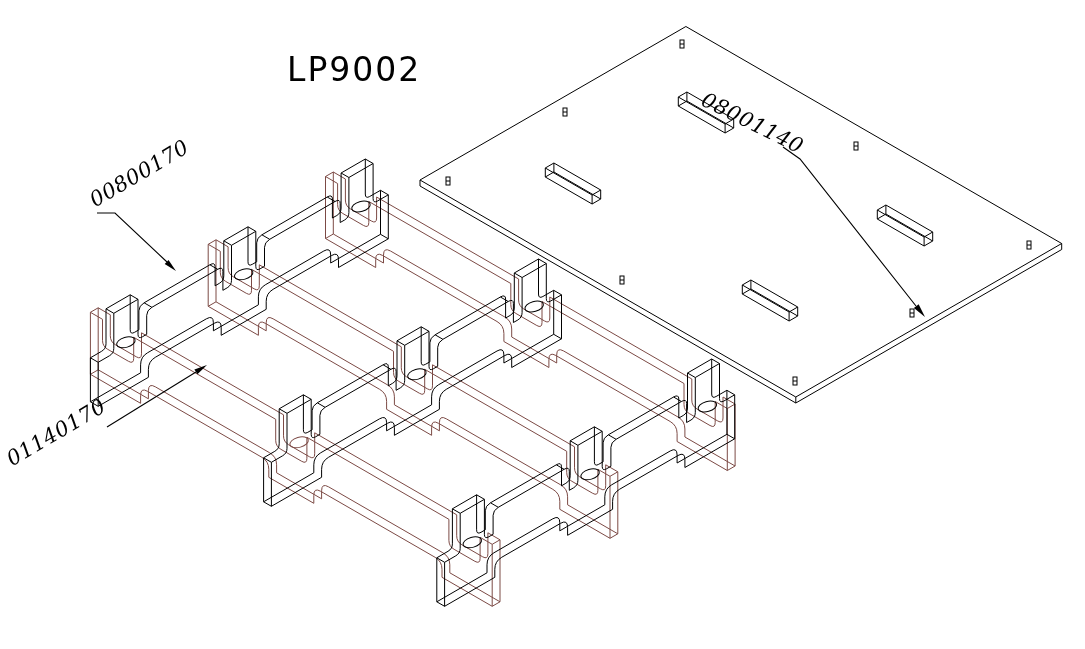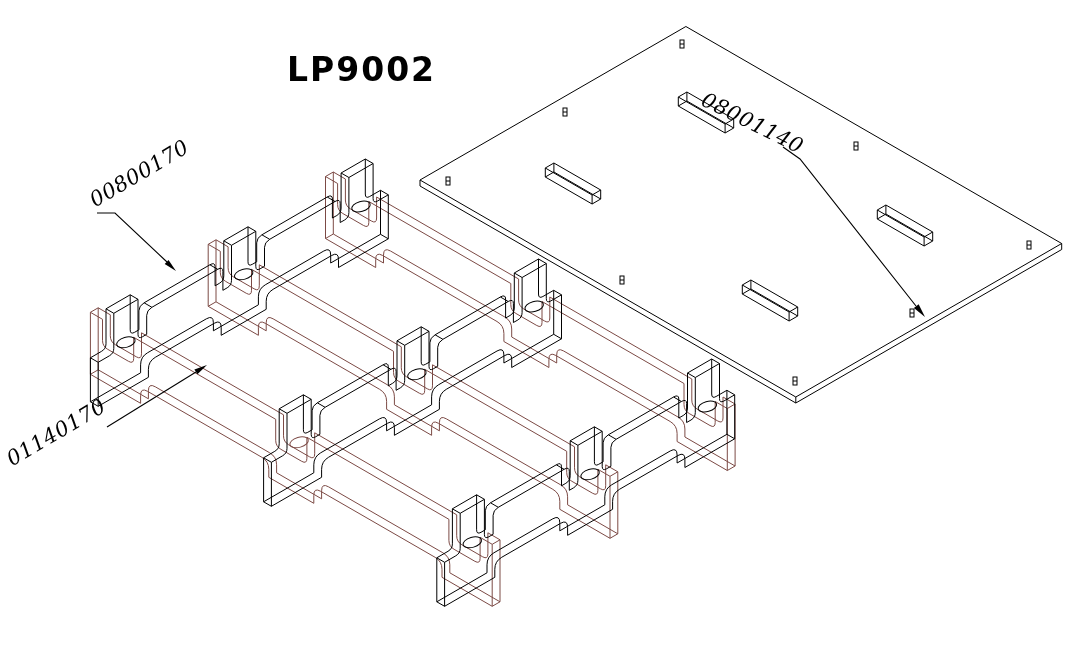--- a/index.html
+++ b/index.html
@@ -11,21 +11,21 @@
   #wireframe path,#wireframe line,#wireframe ellipse{stroke-width:1;}
   #panelgrp path,#panelgrp line{stroke:#000;stroke-width:1;fill:none;}
   .tickrect{stroke:#000;stroke-width:1;fill:#ffffff;}
   .plabel{position:absolute;height:22px;line-height:22px;font-family:"DejaVu Serif",serif;
           font-style:italic;font-size:21px;color:#000;white-space:nowrap;
           transform-origin:0 100%;letter-spacing:0.5px;}
   .l1{left:97px;top:189px;transform:rotate(-30.5deg);}
   .l2{left:14px;top:448px;transform:rotate(-30.5deg);}
   .l3{left:698px;top:86px;transform:rotate(26.5deg);}
   .dwg-title{position:absolute;left:287px;top:50px;font-family:"DejaVu Sans",sans-serif;
-          font-weight:bold;font-size:33px;letter-spacing:2px;color:#000;}
+          font-weight:normal;font-size:33px;letter-spacing:2px;color:#000;}
 </style>
 </head>
 <body>
 
 <div id="stage">
 
   <svg id="diagram" width="1085" height="649" viewBox="0 0 1085 649">
 
     <g id="wireframe">
         <g>

